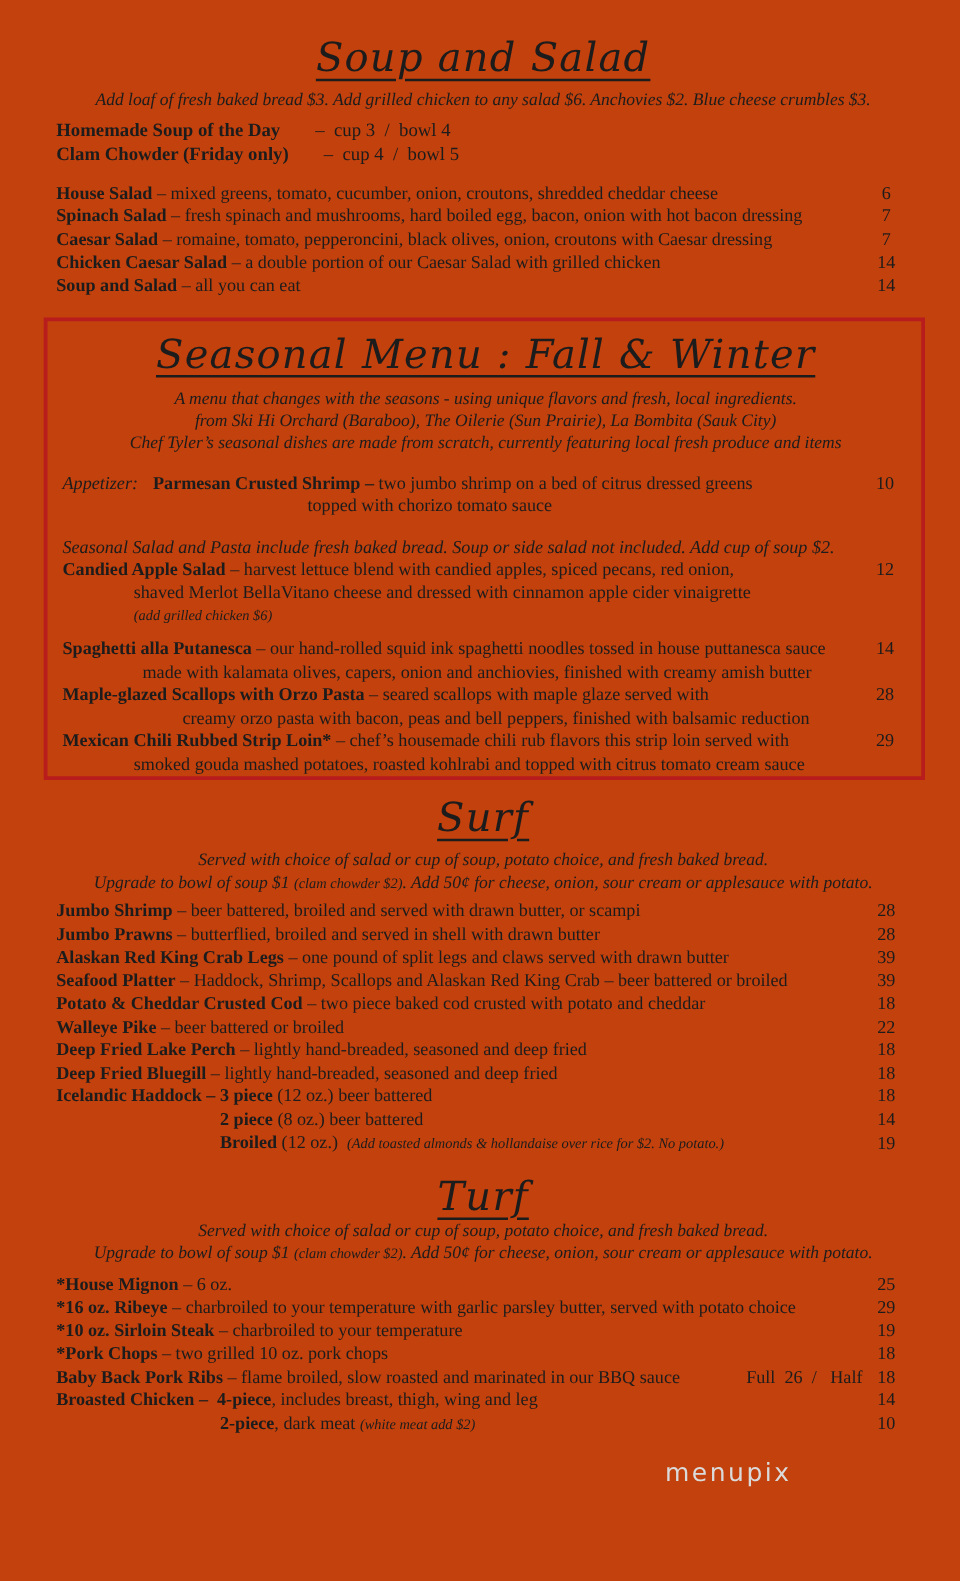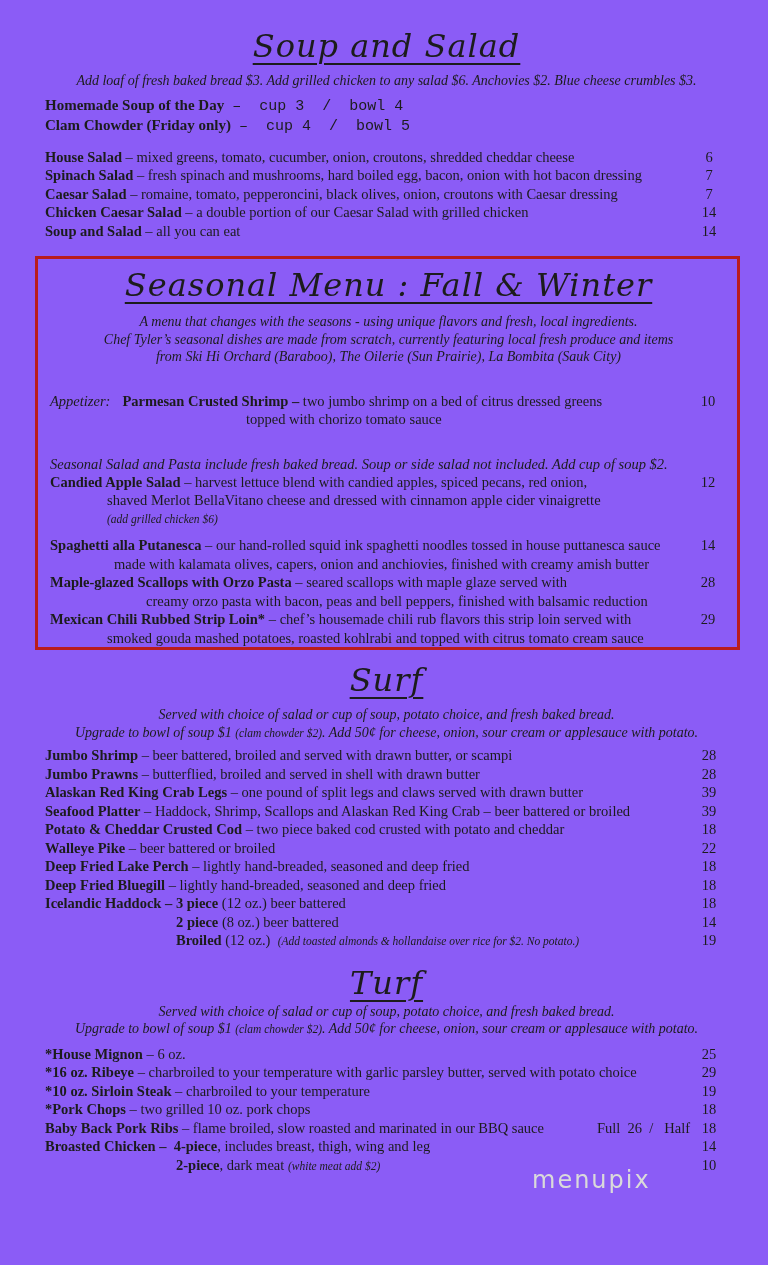--- a/index.html
+++ b/index.html
@@ -1,53 +1,53 @@
 <!DOCTYPE html>
 <html><head>
 <meta charset="utf-8">
 <style>
   * { margin:0; padding:0; box-sizing:border-box; }
   html,body { background:#ffffff; }
   body { font-family:"Liberation Serif","DejaVu Serif",serif; color:#1c1c1c; }
-  .page { position:relative; width:768px; height:1265px; margin:0 auto; background:#8b5cf6;
+  .page { position:relative; width:768px; height:1265px; margin:0 auto; background:#c2410c;
           padding:26px 40px 0 45px; overflow:hidden; }
 
   
   .script { font-family:"DejaVu Serif",serif; font-style:italic; font-weight:normal;
             text-align:center; font-size:32px; letter-spacing:1px; line-height:1.25; }
   .script .u { text-decoration:underline; text-underline-offset:6px; text-decoration-thickness:1.5px; }
 
   .note { font-style:italic; text-align:center; font-size:14px; line-height:17.5px; white-space:pre; }
   .note-left { font-style:italic; font-size:14.5px; line-height:18px; }
   .small { font-size:11.5px; }
   .i { font-style:italic; }
   .b { font-weight:bold; }
 
-  .row { display:flex; align-items:flex-start; font-size:14.5px; line-height:18.5px; }
+  .row { display:flex; align-items:center; font-size:14.5px; line-height:18.5px; }
   .row .main { flex:1; min-width:0; white-space:nowrap; }
   .price { width:38px; text-align:center; flex-shrink:0; }
   .fullhalf { white-space:pre; }
 
   .souprow { font-size:15px; line-height:19px; }
-  .souprow .detail { white-space:pre; margin-left:8px;font-family:Liberation Mono, monospace; }
+  .souprow .detail { white-space:pre; margin-left:28px; }
 
   .mt4 { margin-top:4px; } .mt6 { margin-top:6px; } .mt8 { margin-top:8px;font-family:Liberation Serif, serif; }
-  .mt10 { margin-top:10px; } .mt12 { margin-top:12px; } .mt14 { margin-top:26px; }
+  .mt10 { margin-top:10px; } .mt12 { margin-top:12px; } .mt14 { margin-top:14px; }
 
   .box { border:3px solid #b91c1c; margin:16px -12px 0 -10px; padding:6px 10px 0 12px; }
 
   .ind-a { padding-left:57px; }     
   .ind-b { padding-left:64px; }
   .ind-c { padding-left:96px; }
   .ind-app { padding-left:196px; }  
   .ind-sub { padding-left:131px; }  
   .applabel { margin-right:12px; }
 
   .watermark { position:absolute; left:532px; top:1166px; font-family:"DejaVu Sans",sans-serif;
-               font-size:24px; font-weight:400; color:#dadada; letter-spacing:2px; }
+               font-size:20px; font-weight:400; color:#dadada; letter-spacing:2px; }
 </style>
 </head>
 <body>
 
 <div class="page">
 
   <section>
     <h1 class="script"><span class="u">Soup and Salad</span></h1>
     <p class="note mt6">Add loaf of fresh baked bread $3. Add grilled chicken to any salad $6. Anchovies $2. Blue cheese crumbles $3.</p>
 
@@ -74,22 +74,22 @@
       <div class="row">
         <div class="main"><span class="b">Soup and Salad</span> <span>– all you can eat</span></div>
         <div class="price">14</div>
       </div>
     </div>
   </section>
 
   <section class="box">
     <h1 class="script"><span class="u">Seasonal Menu : Fall &amp; Winter</span></h1>
     <p class="note mt8">A menu that changes with the seasons - using unique flavors and fresh, local ingredients.</p>
+    <p class="note">from Ski Hi Orchard (Baraboo), The Oilerie (Sun Prairie), La Bombita (Sauk City)</p>
     <p class="note">Chef Tyler’s seasonal dishes are made from scratch, currently featuring local fresh produce and items</p>
-    <p class="note">from Ski Hi Orchard (Baraboo), The Oilerie (Sun Prairie), La Bombita (Sauk City)</p>
 
     <div class="row mt14">
       <div class="main"><span class="i applabel">Appetizer:</span><span class="b">Parmesan Crusted Shrimp –</span> <span>two jumbo shrimp on a bed of citrus dressed greens</span></div>
       <div class="price">10</div>
     </div>
     <div class="row">
         <div class="main ind-app">topped with chorizo tomato sauce</div>
       </div>
 
     <p class="note-left mt14">Seasonal Salad and Pasta include fresh baked bread. Soup or side salad not included. Add cup of soup $2.</p>

